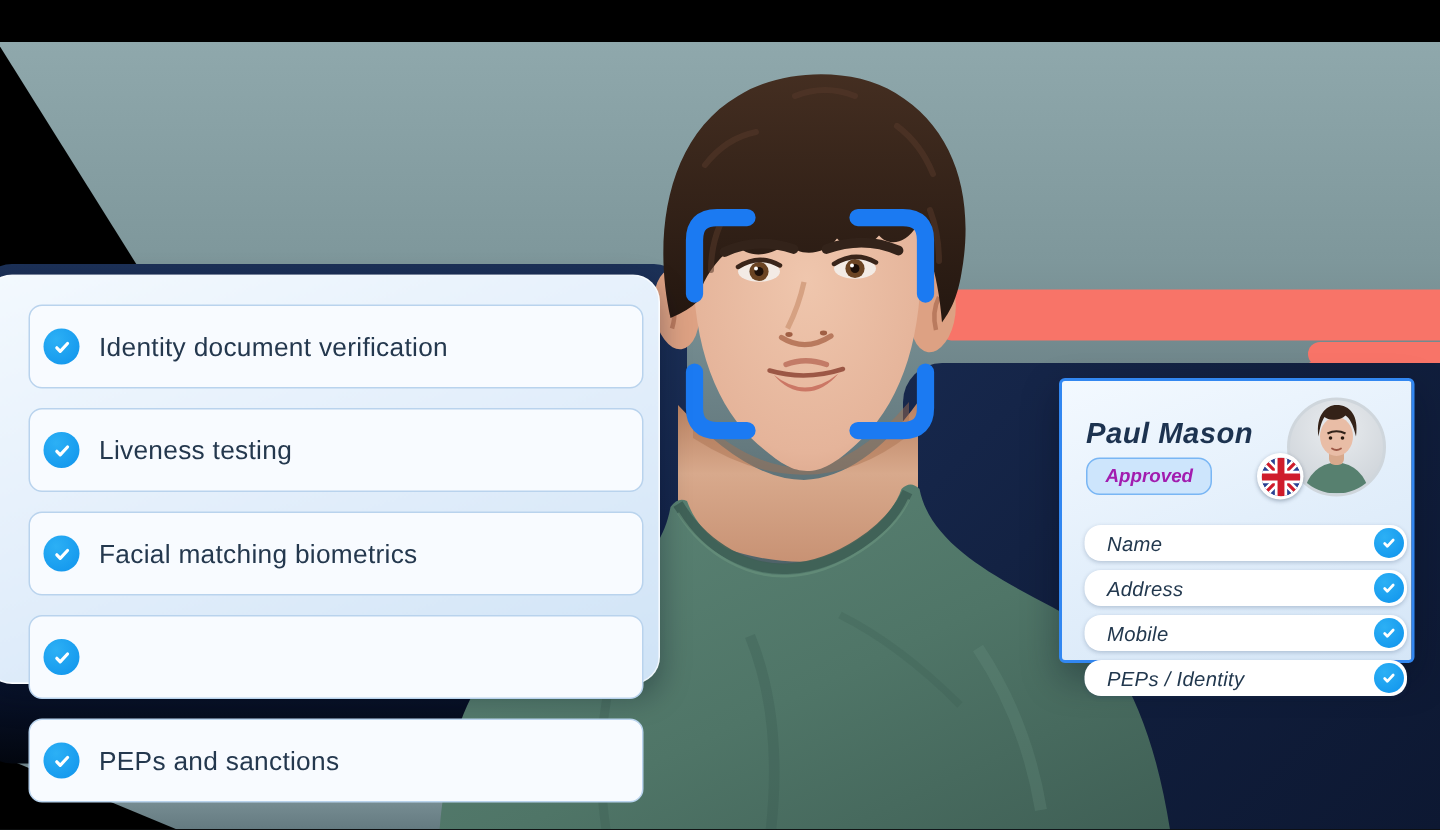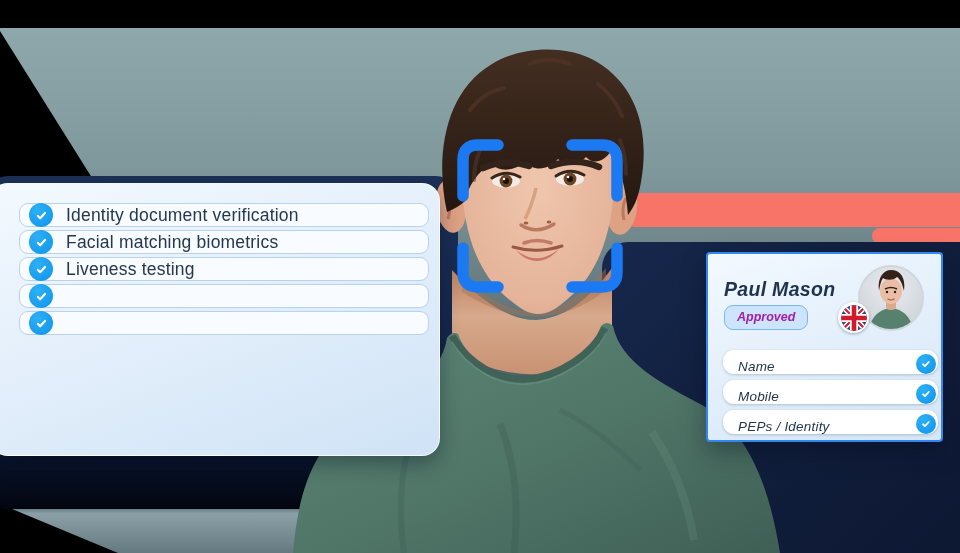--- a/index.html
+++ b/index.html
@@ -31,21 +31,21 @@
   .person{ position:absolute; left:270px; top:30px; width:530px; height:523px; }
 
   
   .brackets{ position:absolute; left:440px; top:120px; width:200px; height:190px; }
 
   
   .panel{ position:absolute; left:-10px; top:183px; width:450px; height:273px; border-radius:18px;
     background:linear-gradient(160deg,#f3f9fe 0%, #e4effb 45%, #cfe3f6 100%);
     border:1px solid rgba(255,255,255,.65);
     box-shadow:0 8px 20px rgba(4,12,30,.35); padding:19px 0 0 28px; }
-  .check-row{ width:410px; height:24px; margin-bottom:3px; background:#f8fbff;
+  .check-row{ width:410px; height:56px; margin-bottom:13px; background:#f8fbff;
     border:1.5px solid #b9d3ed; border-radius:9px; display:flex; align-items:center; gap:13px; padding-left:9px; }
   .check-row .label{ font-size:17.5px; font-weight:500; color:#24384e; letter-spacing:.2px; }
   .check{ width:24px; height:24px; border-radius:50%; flex:0 0 auto;
     background:radial-gradient(circle at 35% 30%, #2cb0f5, #0f93ec); display:flex; align-items:center; justify-content:center; }
   .check svg{ width:15px; height:15px; display:block; }
 
   
   .card{ position:absolute; left:706px; top:252px; width:237px; height:190px; border-radius:4px;
     background:linear-gradient(160deg,#f3f9ff 0%, #e3effb 50%, #d5e6f7 100%);
     border:2px solid #3287f1; box-shadow:0 10px 24px rgba(4,12,30,.35);font-style:italic; }
@@ -54,21 +54,21 @@
     border:1.5px solid #79b6f4; border-radius:9px; font-size:12.5px; font-weight:bold; color:#a21caf; }
   .avatar{ position:absolute; right:17px; top:11px; width:66px; height:66px; border-radius:50%;
     background:radial-gradient(circle at 50% 30%, #e9ecef, #c9cfd5); border:2px solid #cfd6dc; overflow:hidden; }
   .avatar svg{ width:100%; height:100%; display:block; }
   .flag{ position:absolute; left:130px; top:48px; width:31px; height:31px; border-radius:50%;
     background:#fff; display:flex; align-items:center; justify-content:center;
     box-shadow:0 1px 3px rgba(20,40,70,.35); }
   .flag svg{ width:26px; height:26px; display:block; border-radius:50%; }
   .field-rows{ position:absolute; left:15px; top:96px; width:215px; }
   .field-row{ width:215px; height:24px; margin-bottom:6px; background:#fff; border-radius:11px;
-    box-shadow:0 1px 3px rgba(30,60,100,.25); display:flex; align-items:flex-end; justify-content:space-between;
+    box-shadow:0 1px 3px rgba(30,60,100,.25); display:flex; align-items:center; justify-content:space-between;
     padding:0 2px 0 15px; }
   .field-row .label{ font-size:13.5px; font-weight:500; color:#22384e; letter-spacing:.2px; }
   .check.small{ width:20px; height:20px; }
   .check.small svg{ width:12px; height:12px; }
 </style>
 </head>
 <body>
 
 <div class="stage">
 
@@ -195,43 +195,44 @@
           </svg>
         </span>
       <span class="label">Identity document verification</span>
     </div>
     <div class="check-row">
       <span class="check">
           <svg viewBox="0 0 24 24">
             <path d="M6.2 12.6l3.6 3.8 7.8-8.4" stroke="#fff" stroke-width="3.4" fill="none" stroke-linecap="round" stroke-linejoin="round"></path>
           </svg>
         </span>
+      <span class="label">Liveness testing</span>
+    </div>
+    <div class="check-row">
+      <span class="check">
+          <svg viewBox="0 0 24 24">
+            <path d="M6.2 12.6l3.6 3.8 7.8-8.4" stroke="#fff" stroke-width="3.4" fill="none" stroke-linecap="round" stroke-linejoin="round"></path>
+          </svg>
+        </span>
       <span class="label">Facial matching biometrics</span>
     </div>
     <div class="check-row">
       <span class="check">
           <svg viewBox="0 0 24 24">
             <path d="M6.2 12.6l3.6 3.8 7.8-8.4" stroke="#fff" stroke-width="3.4" fill="none" stroke-linecap="round" stroke-linejoin="round"></path>
           </svg>
         </span>
-      <span class="label">Liveness testing</span>
-    </div>
-    <div class="check-row">
-      <span class="check">
-          <svg viewBox="0 0 24 24">
-            <path d="M6.2 12.6l3.6 3.8 7.8-8.4" stroke="#fff" stroke-width="3.4" fill="none" stroke-linecap="round" stroke-linejoin="round"></path>
-          </svg>
-        </span>
-    </div>
-    <div class="check-row">
-      <span class="check">
-          <svg viewBox="0 0 24 24">
-            <path d="M6.2 12.6l3.6 3.8 7.8-8.4" stroke="#fff" stroke-width="3.4" fill="none" stroke-linecap="round" stroke-linejoin="round"></path>
-          </svg>
-        </span>
+    </div>
+    <div class="check-row">
+      <span class="check">
+          <svg viewBox="0 0 24 24">
+            <path d="M6.2 12.6l3.6 3.8 7.8-8.4" stroke="#fff" stroke-width="3.4" fill="none" stroke-linecap="round" stroke-linejoin="round"></path>
+          </svg>
+        </span>
+      <span class="label">PEPs and sanctions</span>
     </div>
   </div>
 
   <div class="card">
     <div class="card-name">Paul Mason</div>
     <div class="badge">Approved</div>
 
     <div class="avatar">
       <svg viewBox="0 0 62 62" aria-hidden="true">
         <path d="M9 62 Q13 43 31 41 Q49 43 53 62 Z" fill="#57806f"></path>
@@ -258,20 +259,28 @@
           <path d="M-13 -13 L13 13 M-13 13 L13 -13" stroke="#cf1b2b" stroke-width="2.2"></path>
           <path d="M0 -13 V13 M-13 0 H13" stroke="#fff" stroke-width="8.2"></path>
           <path d="M0 -13 V13 M-13 0 H13" stroke="#cf1b2b" stroke-width="4.6"></path>
         </g>
       </svg>
     </div>
 
     <div class="field-rows">
       <div class="field-row">
         <span class="label">Name</span>
+        <span class="check small">
+            <svg viewBox="0 0 24 24">
+              <path d="M6.2 12.6l3.6 3.8 7.8-8.4" stroke="#fff" stroke-width="3.6" fill="none" stroke-linecap="round" stroke-linejoin="round"></path>
+            </svg>
+          </span>
+      </div>
+      <div class="field-row">
+        <span class="label">Address</span>
         <span class="check small">
             <svg viewBox="0 0 24 24">
               <path d="M6.2 12.6l3.6 3.8 7.8-8.4" stroke="#fff" stroke-width="3.6" fill="none" stroke-linecap="round" stroke-linejoin="round"></path>
             </svg>
           </span>
       </div>
       <div class="field-row">
         <span class="label">Mobile</span>
         <span class="check small">
             <svg viewBox="0 0 24 24">

